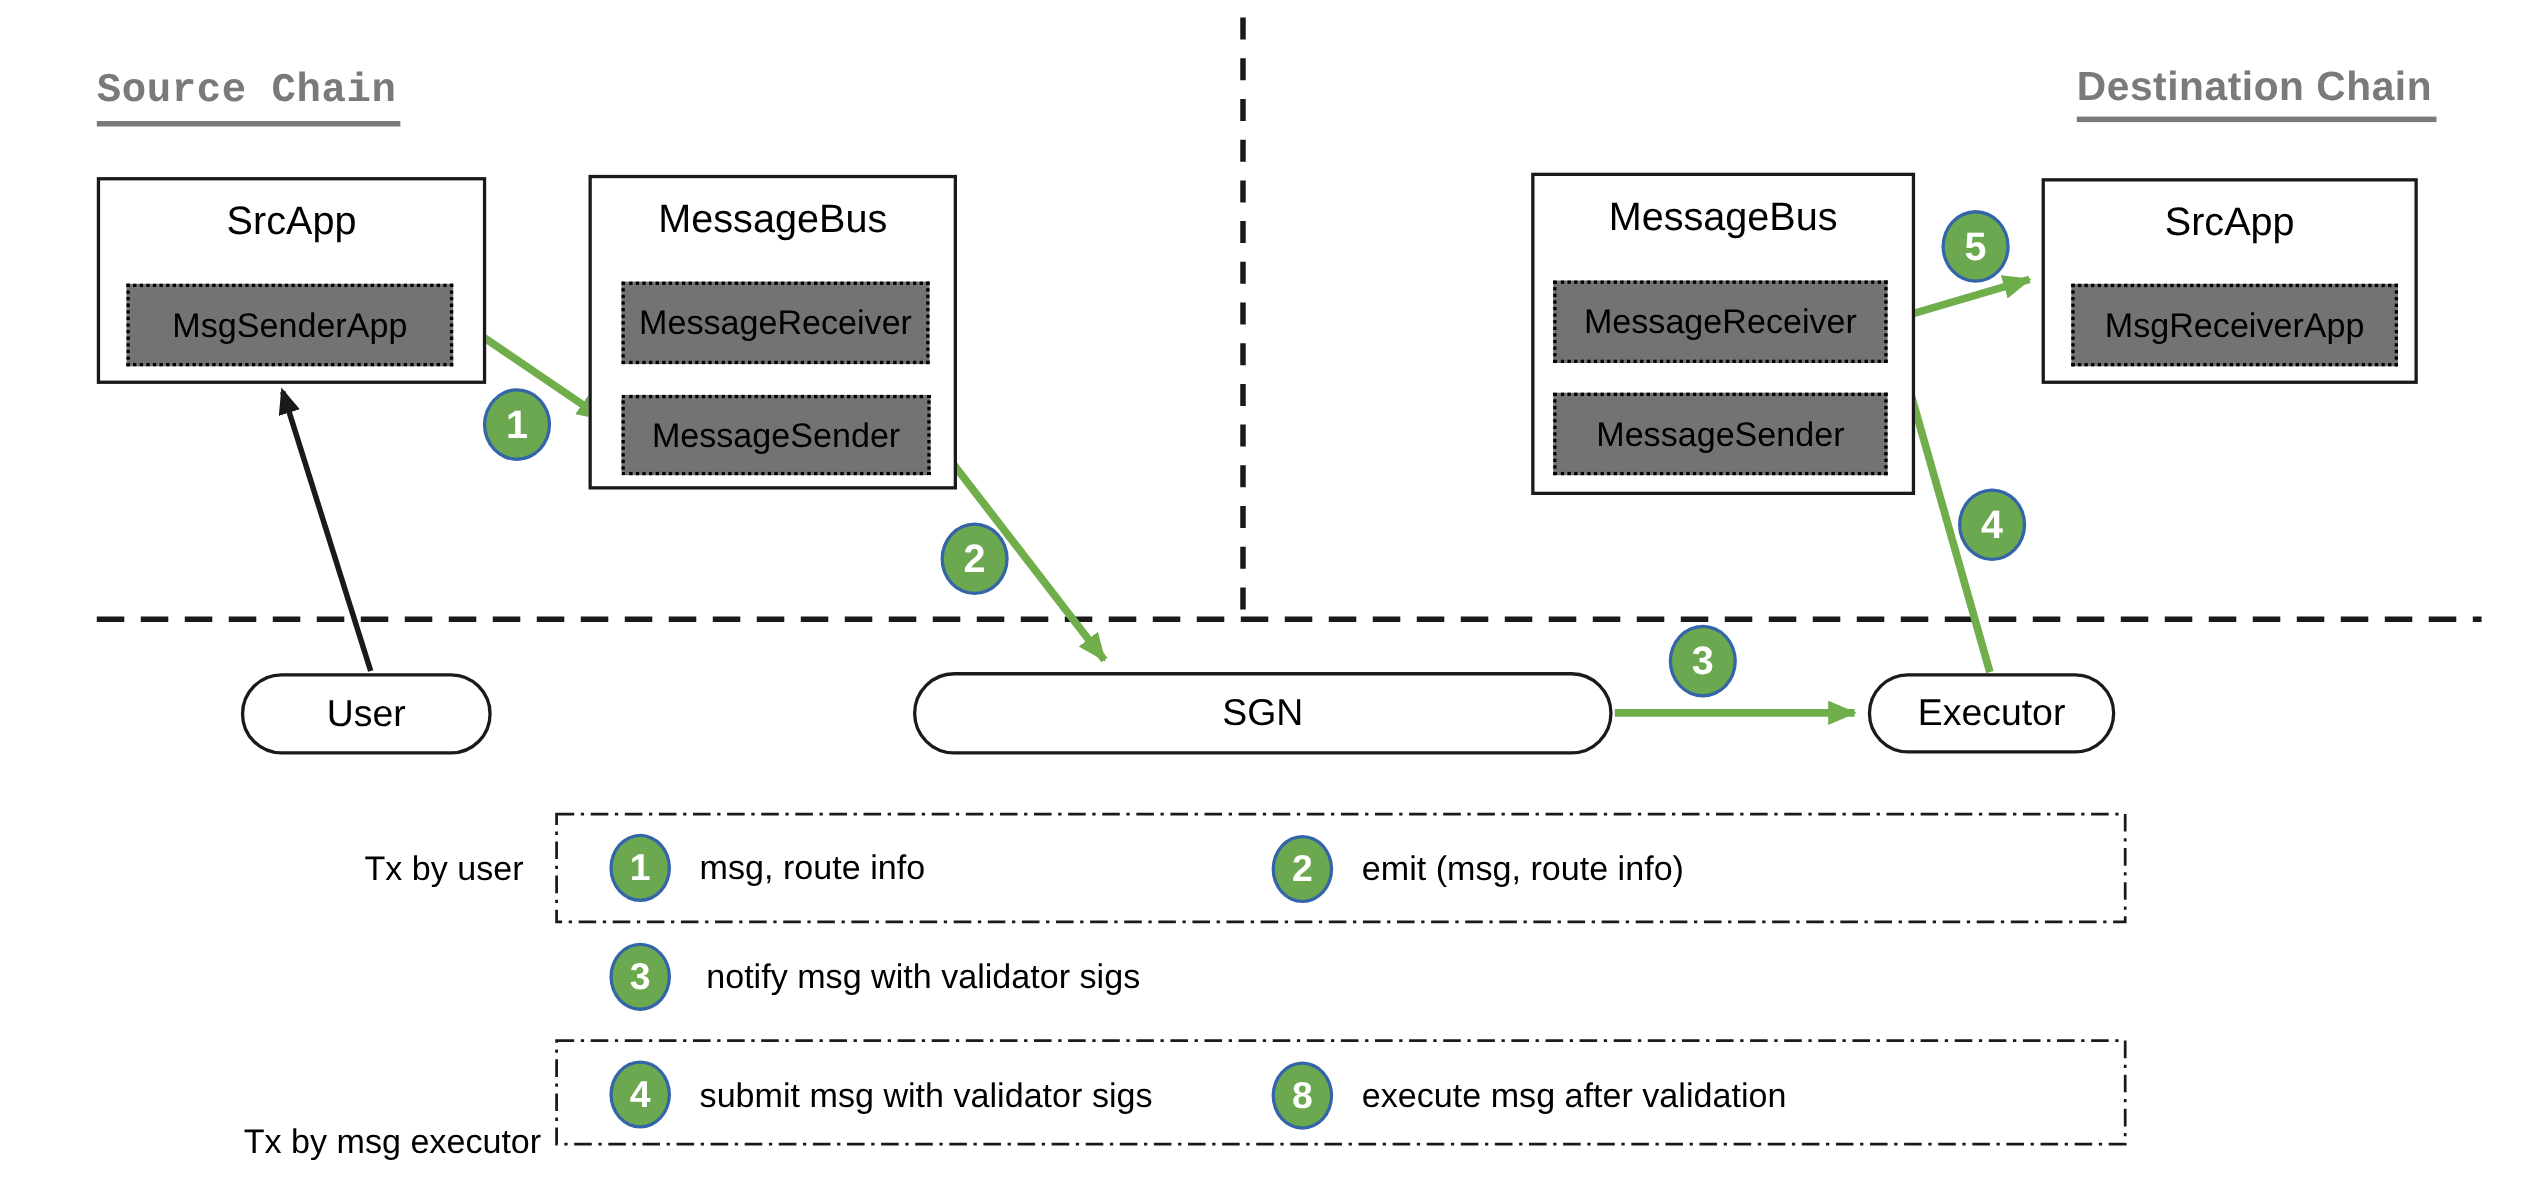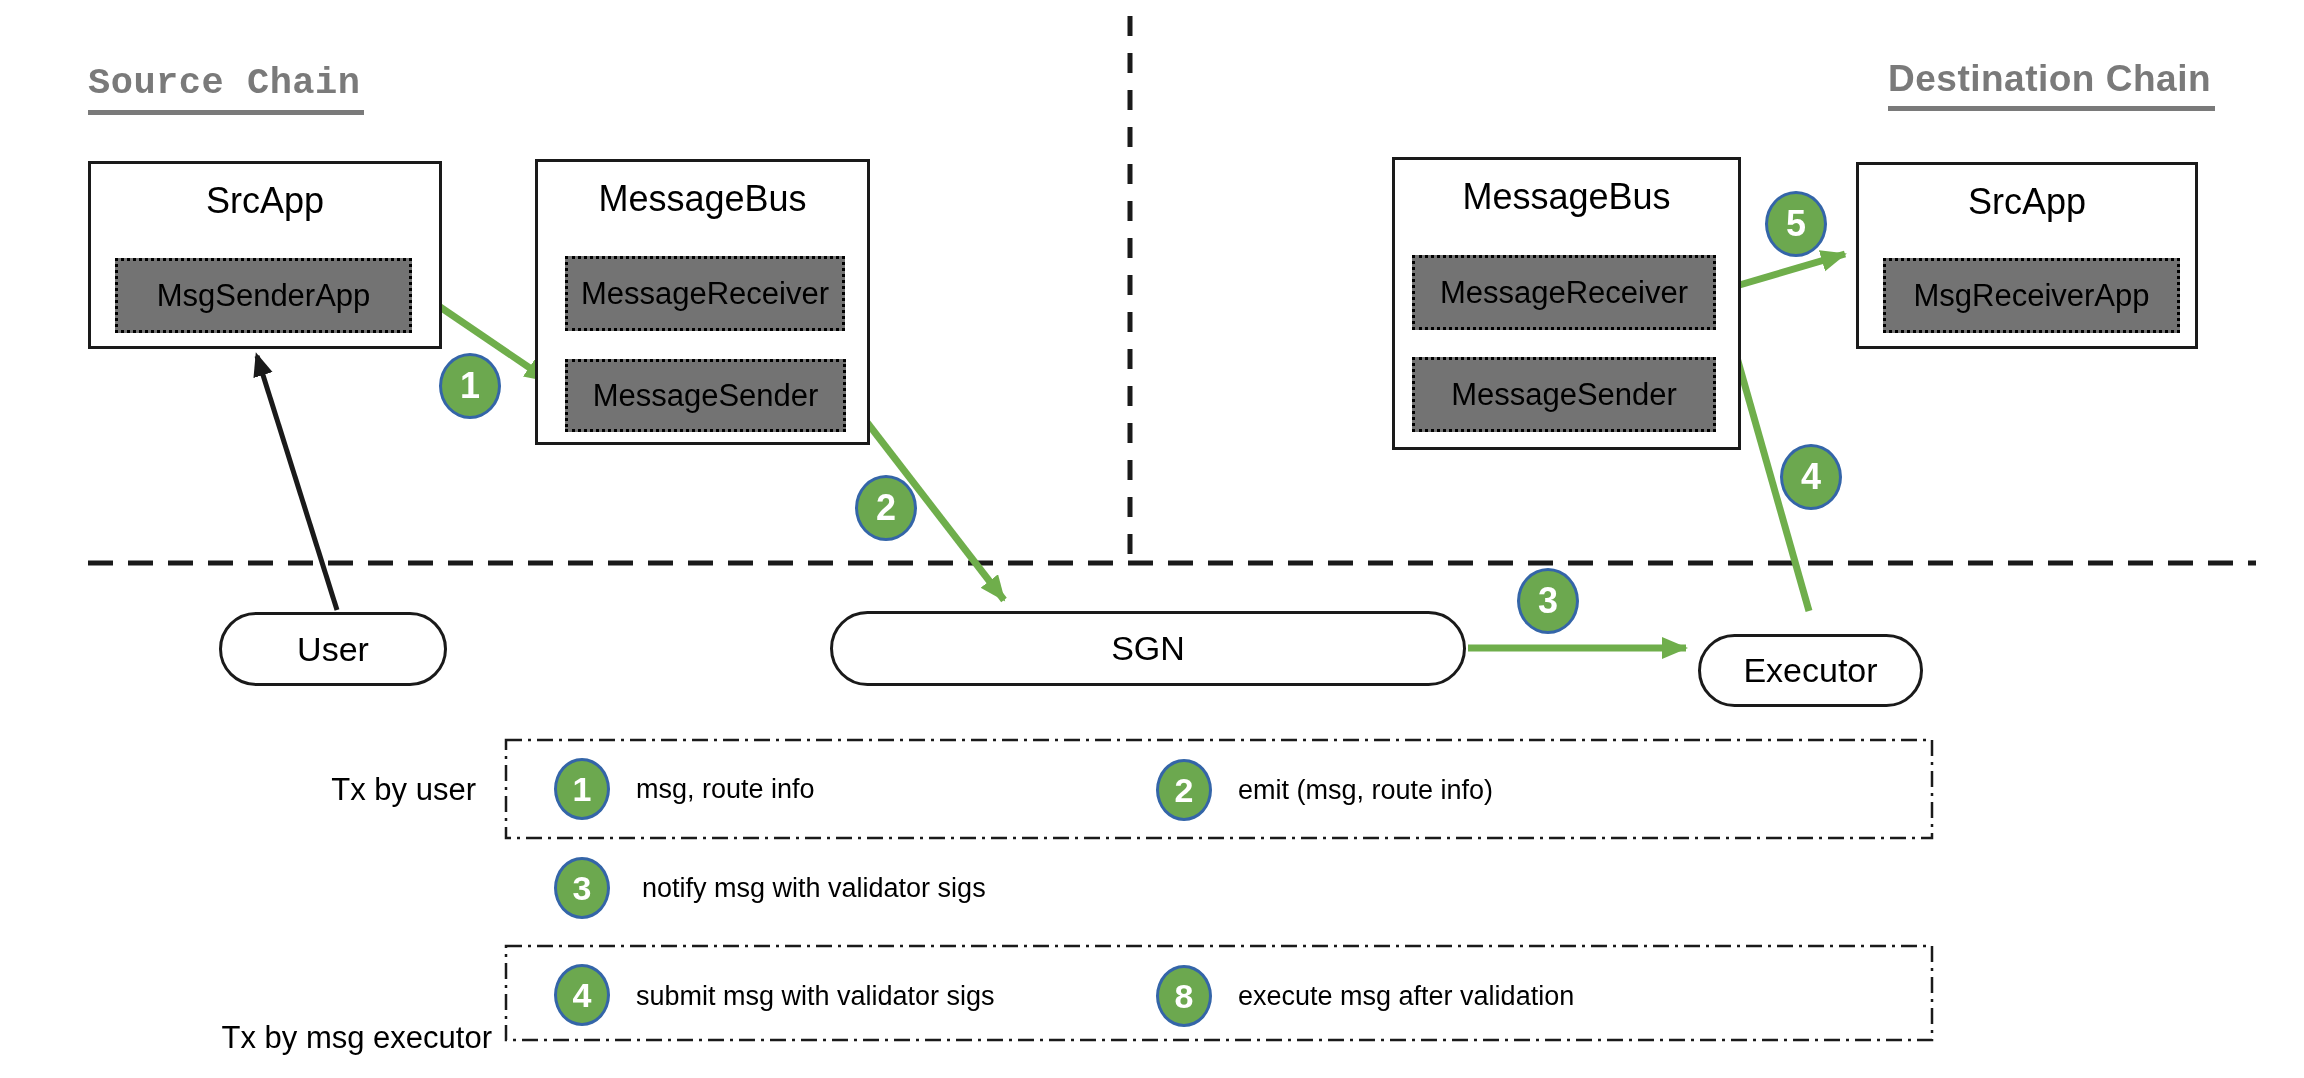--- a/index.html
+++ b/index.html
@@ -38,21 +38,21 @@
     position:absolute;background:var(--green-badge);border:3px solid var(--badge-border);
     border-radius:50%;box-sizing:border-box;display:flex;align-items:center;justify-content:center;
     color:#fff;font-size:36px;font-weight:700;
   }
   .badge.big{width:62px;height:66px;}
   .badge.small{width:56px;height:62px;font-size:34px;}
   .legend-label{
     position:absolute;font-size:31px;color:#000;text-align:right;
   }
   .legend-text{
-    position:absolute;font-size:27px;color:#000;white-space:nowrap;line-height:38px;
+    position:absolute;font-size:31px;color:#000;white-space:nowrap;line-height:38px;
   }
 </style>
 </head>
 <body>
 
 <div class="canvas">
 
   <svg class="layer" width="2304" height="1078" viewBox="0 0 2304 1078" xmlns="http://www.w3.org/2000/svg">
     <defs>
       <marker id="ah-green" markerUnits="userSpaceOnUse" markerWidth="30" markerHeight="26" refX="24" refY="11" orient="auto">
@@ -98,21 +98,21 @@
     <div class="inner" style="left:17px;top:197px;width:304px;height:75px;">MessageSender</div>
   </div>
 
   <div class="box" style="left:1856px;top:162px;width:342px;height:187px;">
     <div class="box-title">SrcApp</div>
     <div class="inner" style="left:24px;top:93px;width:297px;height:75px;">MsgReceiverApp</div>
   </div>
 
   <div class="pill" style="left:219px;top:612px;width:228px;height:74px;">User</div>
   <div class="pill" style="left:830px;top:611px;width:636px;height:75px;">SGN</div>
-  <div class="pill" style="left:1698px;top:612px;width:225px;height:73px;margin-top:22px;">Executor</div>
+  <div class="pill" style="left:1698px;top:612px;width:225px;height:73px;">Executor</div>
 
   <div class="badge big" style="left:439px;top:353px;">1</div>
   <div class="badge big" style="left:855px;top:475px;">2</div>
   <div class="badge big" style="left:1517px;top:568px;">3</div>
   <div class="badge big" style="left:1780px;top:444px;">4</div>
   <div class="badge big" style="left:1765px;top:191px;">5</div>
 
   <div class="legend-label" style="left:176px;top:772px;width:300px;">Tx by user</div>
   <div class="legend-label" style="left:162px;top:980px;width:330px;margin-top:40px;">Tx by msg executor</div>
 

